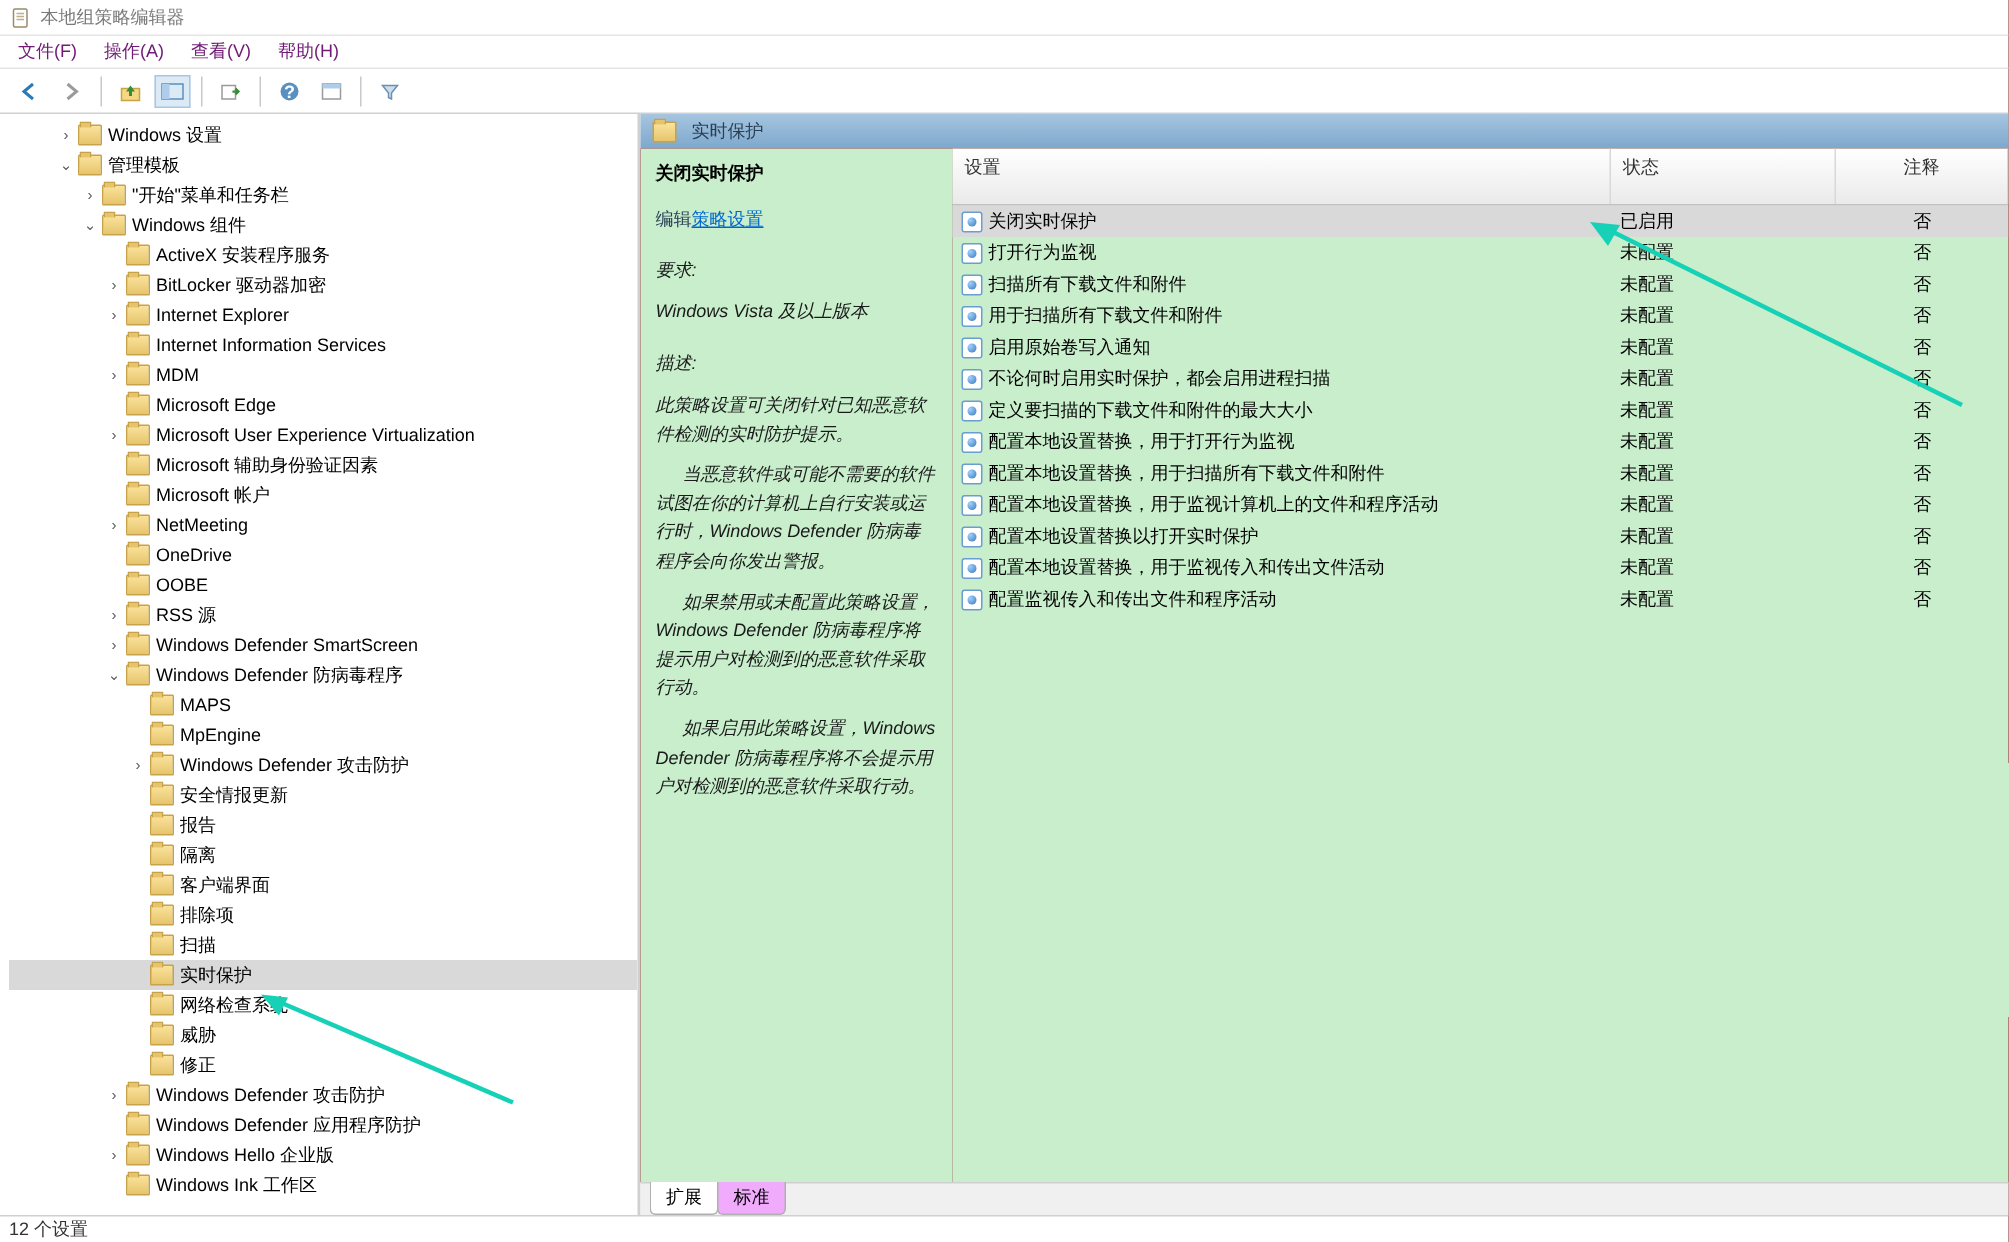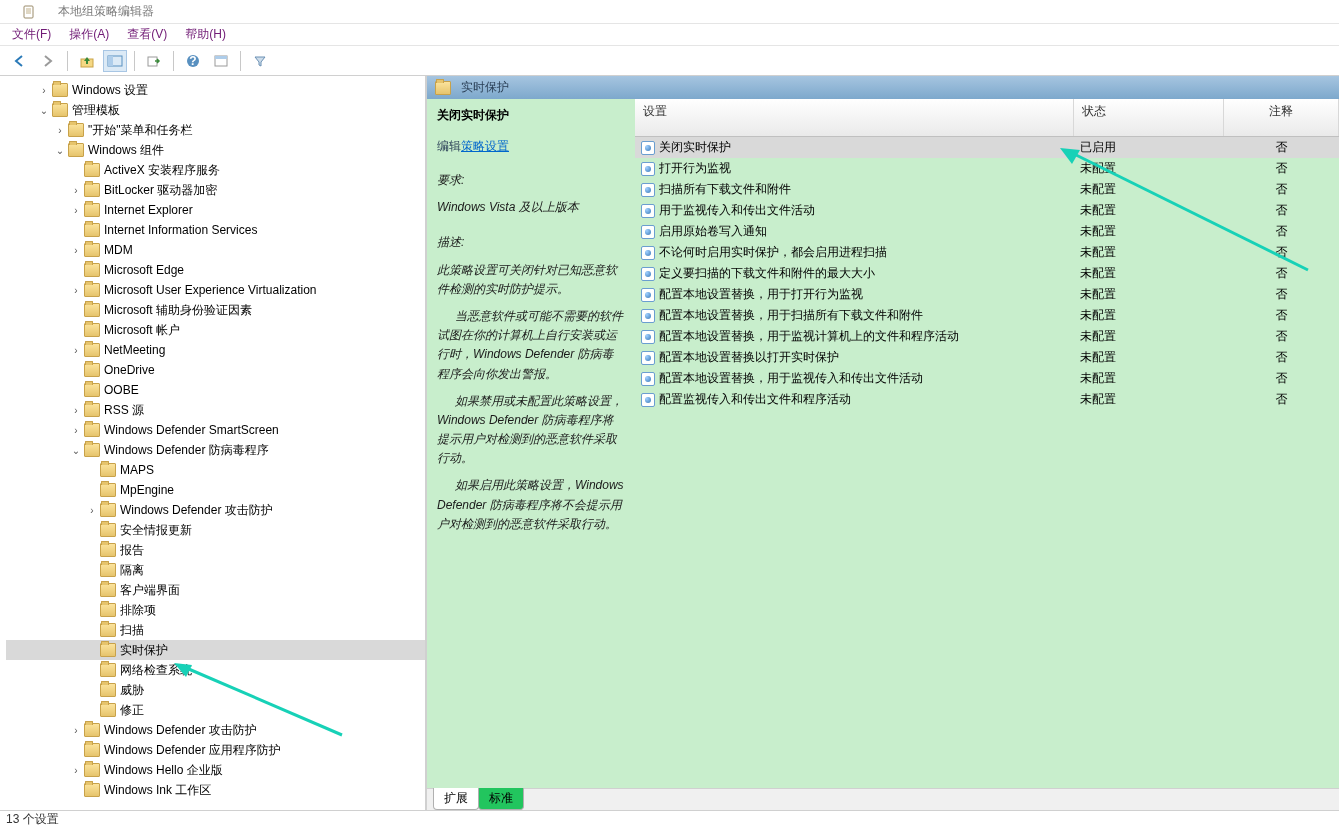--- a/index.html
+++ b/index.html
@@ -1,17 +1,17 @@
 <!DOCTYPE html>
 <html><head>
 <meta charset="utf-8">
 <style>
 * { margin: 0; padding: 0; box-sizing: border-box; font-family: "Microsoft YaHei", "Segoe UI", sans-serif; font-size: 12px; }
 body { background: #fff; width: 1339px; height: 828px; overflow: hidden; position: relative; }
-.title-bar { height: 24px; border-bottom: 1px solid #e5e5e5; display: flex; align-items: center; padding: 0 22px; gap: 22px; color: #7a7a7a; }
+.title-bar { height: 24px; border-bottom: 1px solid #e5e5e5; display: flex; align-items: center; padding: 0 7px; gap: 6px; color: #7a7a7a; }
 .title-icon { width: 14px; height: 14px; display: inline-flex; align-items: center; justify-content: center; }
 .menu-bar { height: 22px; display: flex; align-items: center; padding: 0 12px; gap: 18px; border-bottom: 1px solid #e5e5e5; }
 .menu-item { color: #701a75; cursor: default; }
 .tool-bar { height: 30px; display: flex; align-items: center; padding: 0 8px; gap: 4px; border-bottom: 1px solid #d0d0d0; }
 .tool-btn { width: 24px; height: 22px; display: inline-flex; align-items: center; justify-content: center; border: 1px solid transparent; cursor: default; }
 .tool-btn.active { border: 1px solid #a8c6e4; background: #dceaf6; }
 .tool-sep { width: 1px; height: 20px; background: #c8c8c8; margin: 0 3px; }
 .main-area { display: flex; height: 734px; }
 .tree-panel { width: 426px; height: 100%; overflow-y: scroll; overflow-x: hidden; border-right: 1px solid #d0d0d0; padding: 4px 0 4px 6px; position: relative; }
 .tree-panel::-webkit-scrollbar { width: 16px; }
@@ -42,21 +42,21 @@
 .col-setting { flex: 1; }
 .col-state { width: 150px; }
 .col-comment { width: 115px; text-align: center; }
 .list-row { display: flex; height: 21px; align-items: center; cursor: default; }
 .list-row.selected { background: #d9d9d9; }
 .list-cell { padding: 0 6px; display: flex; align-items: center; gap: 4px; overflow: hidden; white-space: nowrap; }
 .list-cell.col-comment { justify-content: center; }
 .policy-icon { width: 14px; height: 14px; background: #fff; border: 1px solid #6a9ed0; border-radius: 2px; display: inline-flex; align-items: center; justify-content: center; flex-shrink: 0; }
 .policy-icon::after { content: ''; width: 6px; height: 6px; border-radius: 50%; background: radial-gradient(circle at 30% 30%, #a0d0ff, #3a7ab8); }
 .tabs { height: 22px; display: flex; align-items: flex-end; padding: 0 6px; background: #f0f0f0; border-top: 1px solid #d0d0d0; }
-.tab { padding: 2px 10px; border: 1px solid #b0b0b0; border-top: none; border-radius: 0 0 4px 4px; cursor: default; margin-right: -1px; background: #22c55e; }
+.tab { padding: 2px 10px; border: 1px solid #b0b0b0; border-top: none; border-radius: 0 0 4px 4px; cursor: default; margin-right: -1px; background: #f0abfc; }
 .tab.active { background: #fff; }
 .status-bar { height: 18px; border-top: 1px solid #d0d0d0; padding: 0 6px; display: flex; align-items: center; color: #333; }
 .annot-arrow { position: absolute; pointer-events: none; }
 .annot-line { stroke: #17d1b7; stroke-width: 3; fill: none; }
 .annot-head { fill: #17d1b7; }
 </style>
 </head>
 <body>
 
 <div class="title-bar">
@@ -377,21 +377,21 @@
               <div class="list-cell col-state">
                 <span>未配置</span>
               </div>
               <div class="list-cell col-comment">
                 <span>否</span>
               </div>
             </div>
             <div class="list-row">
               <div class="list-cell col-setting">
                 <span class="policy-icon"></span>
-                <span>用于监视传入和传出文件活动</span>
+                <span>用于扫描所有下载文件和附件</span>
               </div>
               <div class="list-cell col-state">
                 <span>未配置</span>
               </div>
               <div class="list-cell col-comment">
                 <span>否</span>
               </div>
             </div>
             <div class="list-row">
               <div class="list-cell col-setting">
@@ -505,21 +505,21 @@
       </div>
     </div>
     <div class="tabs">
       <div class="tab active">扩展</div>
       <div class="tab">标准</div>
     </div>
   </div>
 </div>
 
 <div class="status-bar">
-  <span>13 个设置</span>
+  <span>12 个设置</span>
 </div>
 
 <svg class="annot-arrow" style="left:172px; top:655px;" width="180" height="90">
   <line class="annot-line" x1="12" y1="12" x2="170" y2="80"></line>
   <polygon class="annot-head" points="2,8 20,10 14,22"></polygon>
 </svg>
 <svg class="annot-arrow" style="left:1058px; top:140px;" width="260" height="140">
   <line class="annot-line" x1="12" y1="12" x2="250" y2="130"></line>
   <polygon class="annot-head" points="2,8 22,10 14,24"></polygon>
 </svg>

